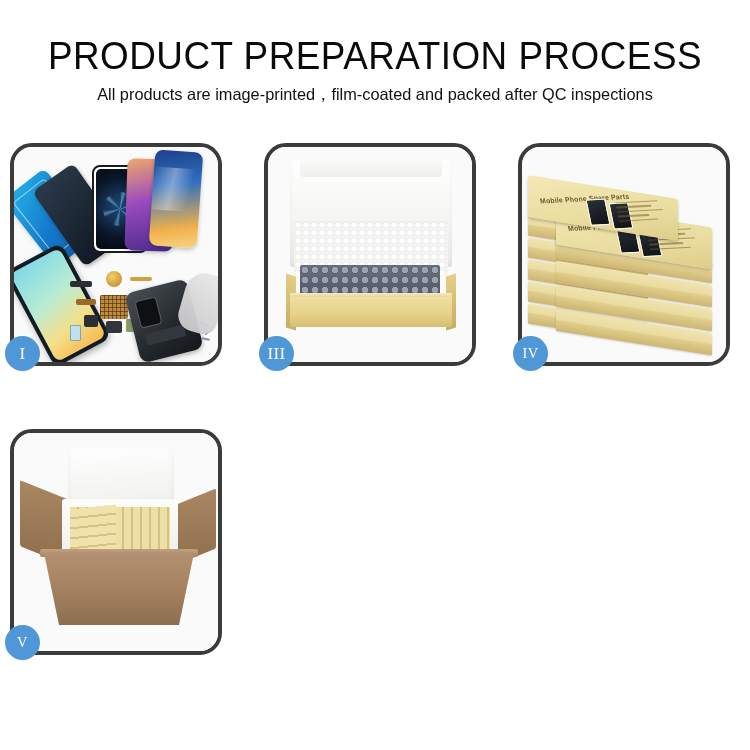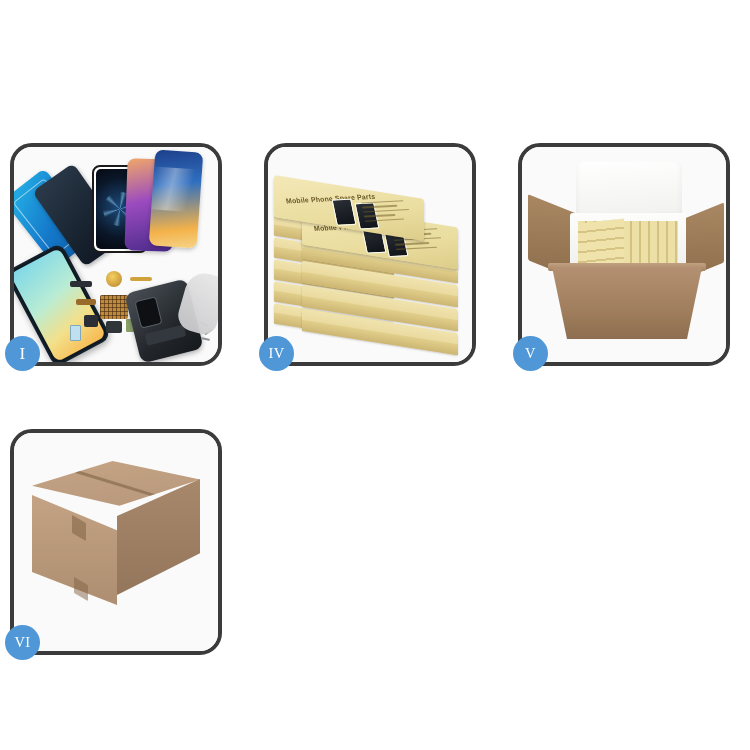--- a/index.html
+++ b/index.html
@@ -439,20 +439,24 @@
     position:absolute; left:60px; top:148px; width:14px; height:16px;
     background: rgba(128,98,68,.5); border-radius:1px;
     transform: skewY(30deg);
   }
 </style>
 </head>
 <body>
 
 <div class="page">
 
+  <div class="header">
+    <h1 class="title">PRODUCT PREPARATION PROCESS</h1>
+    <p class="subtitle">All products are image-printed，film-coated and packed after QC inspections</p>
+  </div>
 
   <div class="grid">
 
     <div class="panel">
       <div class="panel-inner">
         <div class="scene">
           <div class="ph ph-blue"></div>
           <div class="ph ph-dark1"></div>
           <div class="ph ph-black">
               <div class="scr"></div>
@@ -480,20 +484,34 @@
             <i style="left:4px;top:8px;transform:rotate(-34deg);"></i>
             <i style="left:1px;top:15px;transform:rotate(12deg);"></i>
           </div>
           <div class="hand"></div>
         </div>
       </div>
       <div class="badge">I</div>
     </div>
 
 
+    <div class="panel">
+      <div class="panel-inner">
+        <div class="scene">
+          <div class="box3-lid"></div>
+          <div class="box3-foam"></div>
+          <div class="box3-contents"></div>
+          <div class="box3-left"></div>
+          <div class="box3-right"></div>
+          <div class="box3-rim"></div>
+          <div class="box3-front"></div>
+        </div>
+      </div>
+      <div class="badge">III</div>
+    </div>
 
     <div class="panel">
       <div class="panel-inner">
         <div class="scene">
           <div class="stack">
 
             <div class="kbox" style="left:0px;top:56px;width:120px;height:20px;transform:skewY(9deg);">
                 <span class="side"></span>
               </div>
             <div class="kbox" style="left:0px;top:78px;width:120px;height:20px;transform:skewY(9deg);">
@@ -562,28 +580,15 @@
           <div class="v-foam-box"></div>
           <div class="v-yellow-row"></div>
           <div class="v-yellow-row2"></div>
           <div class="v-carton-rim"></div>
           <div class="v-carton-front"></div>
         </div>
       </div>
       <div class="badge small-num">V</div>
     </div>
 
-    <div class="panel">
-      <div class="panel-inner">
-        <div class="scene">
-          <div class="c-top"></div>
-          <div class="c-top-seam"></div>
-          <div class="c-left"></div>
-          <div class="c-right"></div>
-          <div class="c-tape-top"></div>
-          <div class="c-tape-bot"></div>
-        </div>
-      </div>
-      <div class="badge small-num">VI</div>
-    </div>
 
   </div>
 </div>
 
 </body></html>

